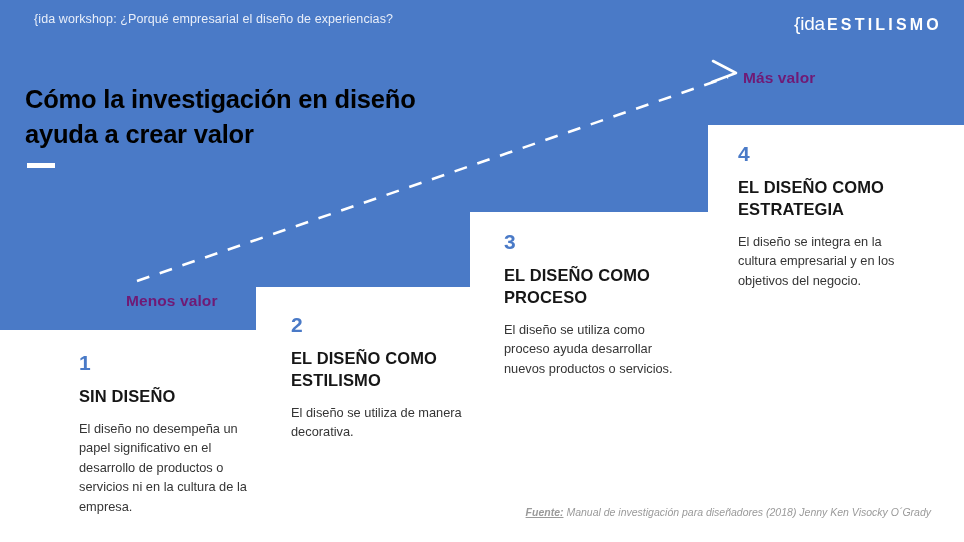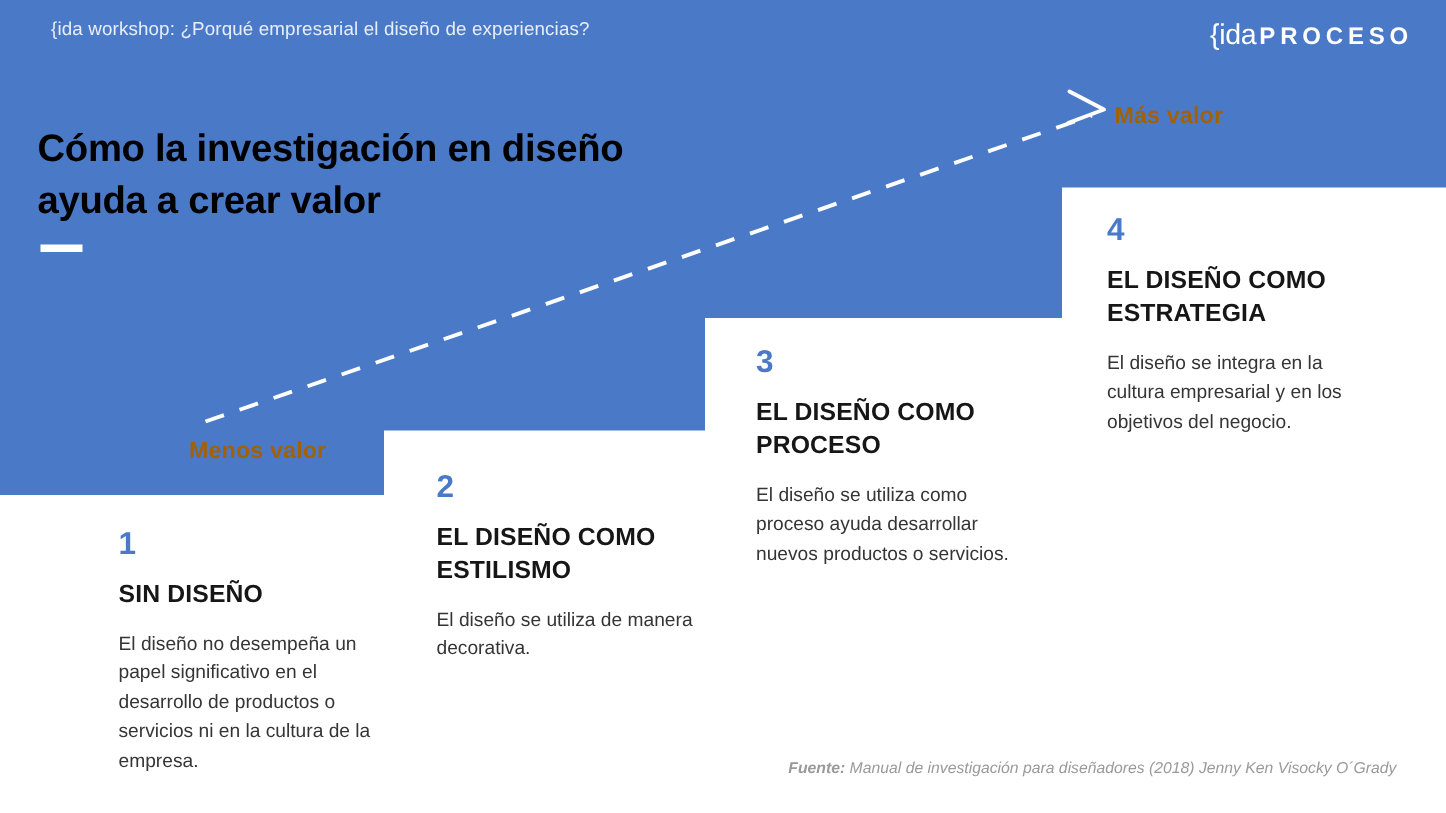--- a/index.html
+++ b/index.html
@@ -86,21 +86,21 @@
     left: 120px;
     top: 55px;
     width: 640px;
     height: 245px;
     pointer-events: none;
   }
 
   
   .value-label {
     position: absolute;
-    color: #a16207;
+    color: #701a75;
     font-size: 15.5px;
     font-weight: 700;
     white-space: nowrap;
     letter-spacing: 0.1px;
   }
   #label-menos { left: 80px;  top: 292px; margin-left: 46px; }
   #label-mas   { left: 743px; top: 69px;  }
 
   
   .step { position: absolute; }
@@ -140,40 +140,41 @@
     position: absolute;
     right: 33px;
     top: 506px;
     font-size: 10.5px;
     color: #9a9a9a;
     white-space: nowrap;
   }
   #footer .f-label {
     font-weight: 700;
     font-style: italic;
+    text-decoration: underline;
   }
   #footer .f-text {
     font-style: italic;
   }
 </style>
 </head>
 <body>
 
 <div id="slide">
 
   <div class="stair" id="stair-1"></div>
   <div class="stair" id="stair-2"></div>
   <div class="stair" id="stair-3"></div>
   <div class="stair" id="stair-4"></div>
 
   <div id="header-subtitle">{ida workshop: ¿Porqué empresarial el diseño de experiencias?</div>
 
   <div id="logo">
     <span class="logo-light">{ida</span>
-    <span class="logo-bold">PROCESO</span>
+    <span class="logo-bold">ESTILISMO</span>
   </div>
 
   <div id="main-title">Cómo la investigación en diseño ayuda a crear valor</div>
   <div id="title-rule"></div>
 
   <svg id="arrow-svg" viewBox="0 0 640 245">
     <line x1="17" y1="226" x2="608" y2="22" stroke="#ffffff" stroke-width="2.6" stroke-dasharray="13 11" stroke-linecap="butt"></line>
     <path d="M 593 6 L 616 18 L 592 27" fill="none" stroke="#ffffff" stroke-width="2.6" stroke-linecap="round" stroke-linejoin="round"></path>
   </svg>
 

